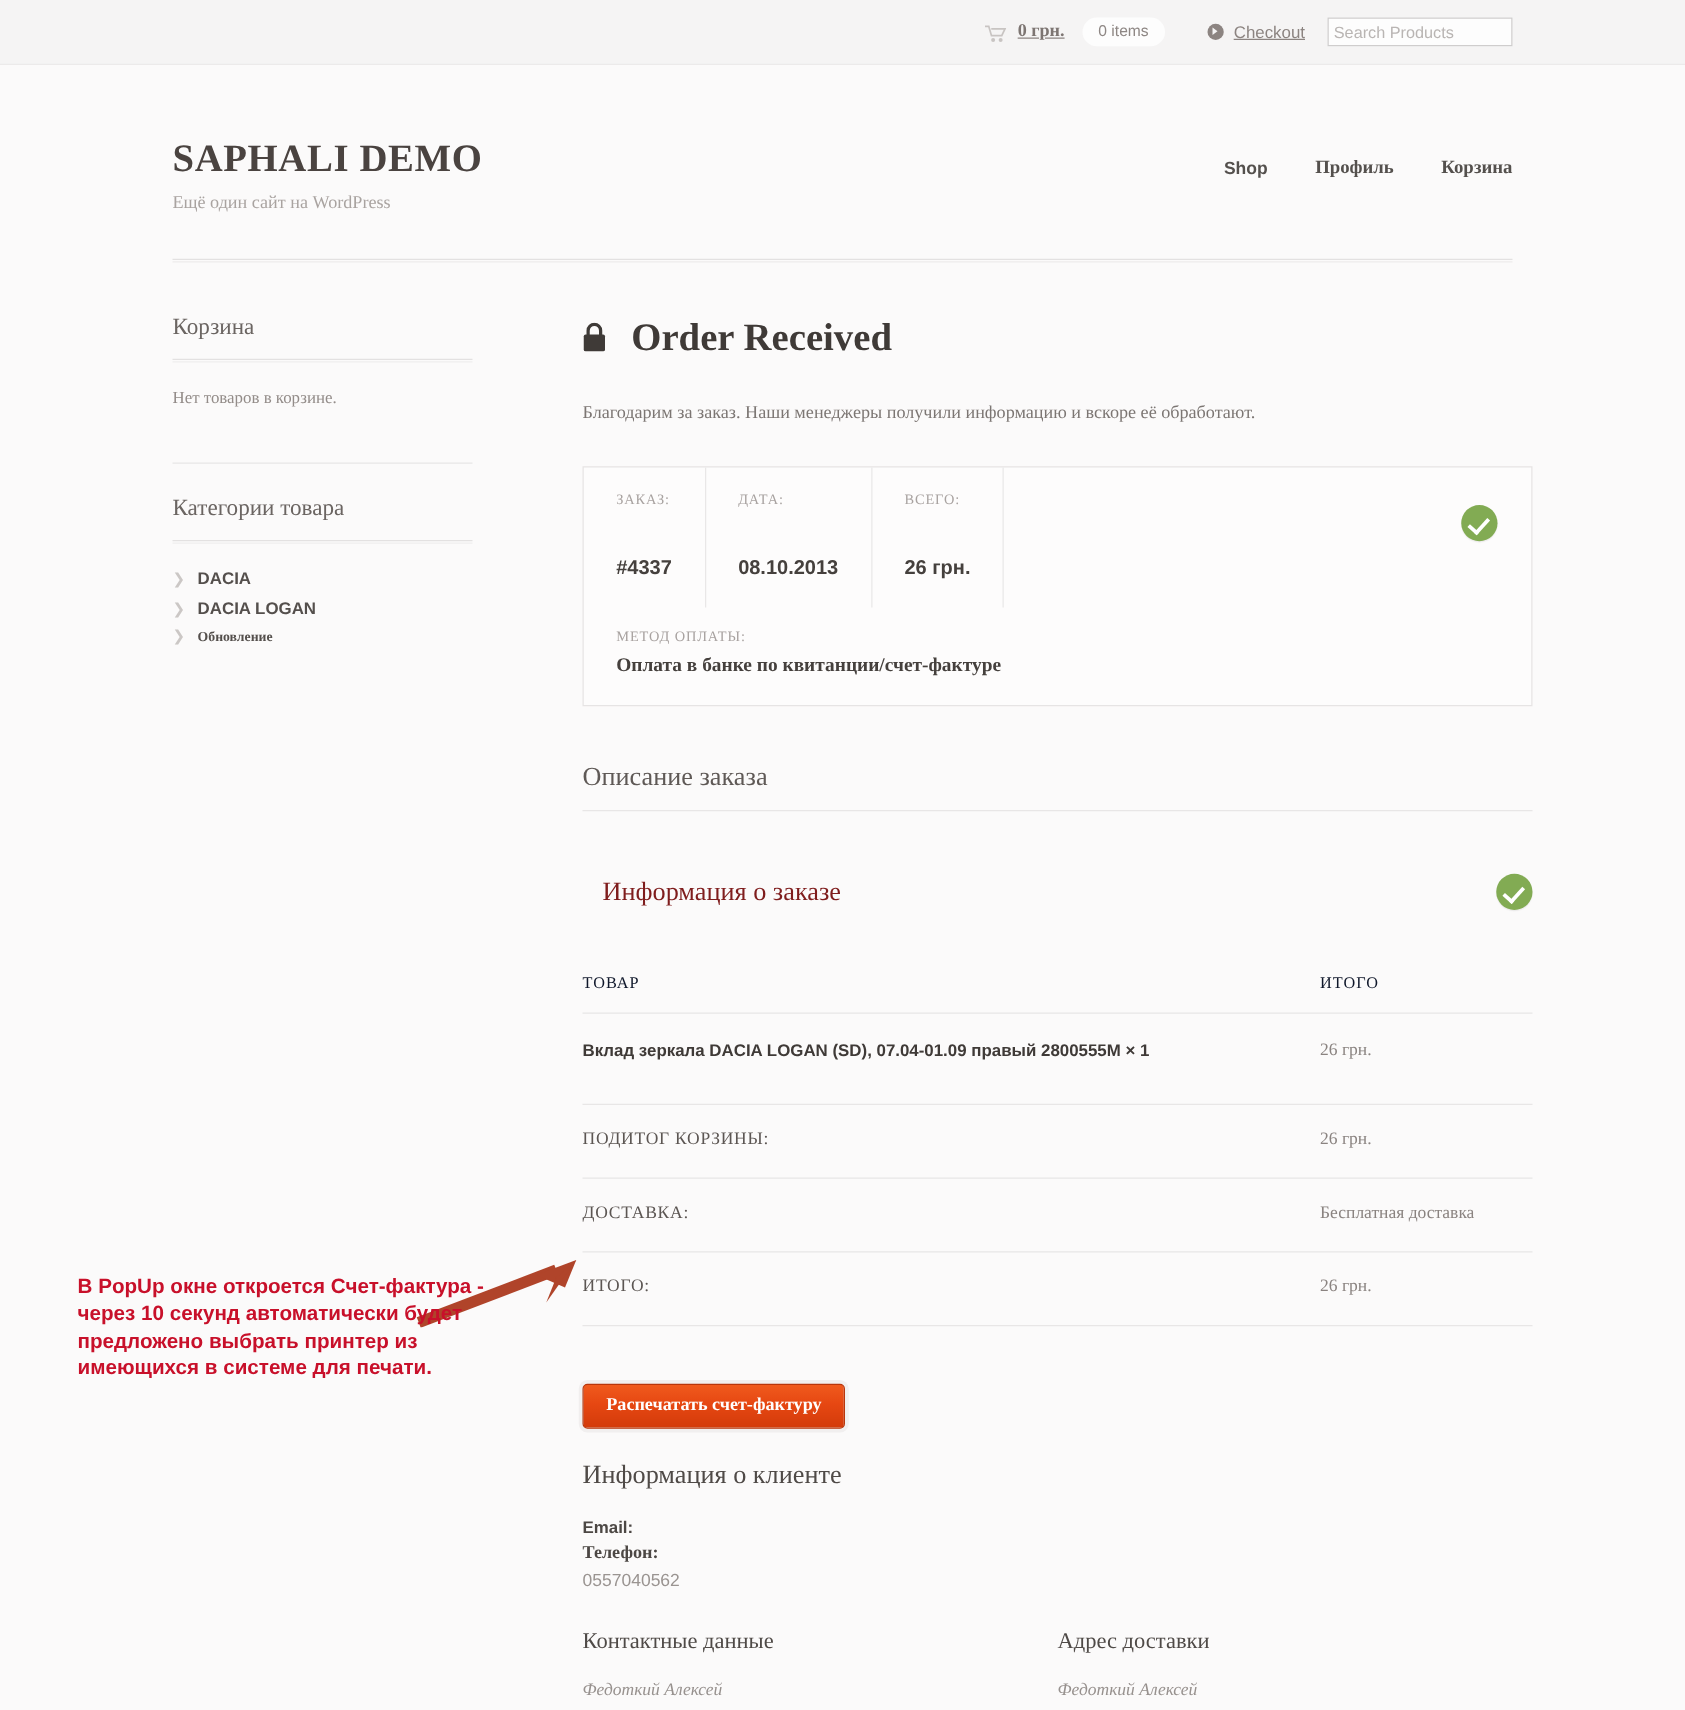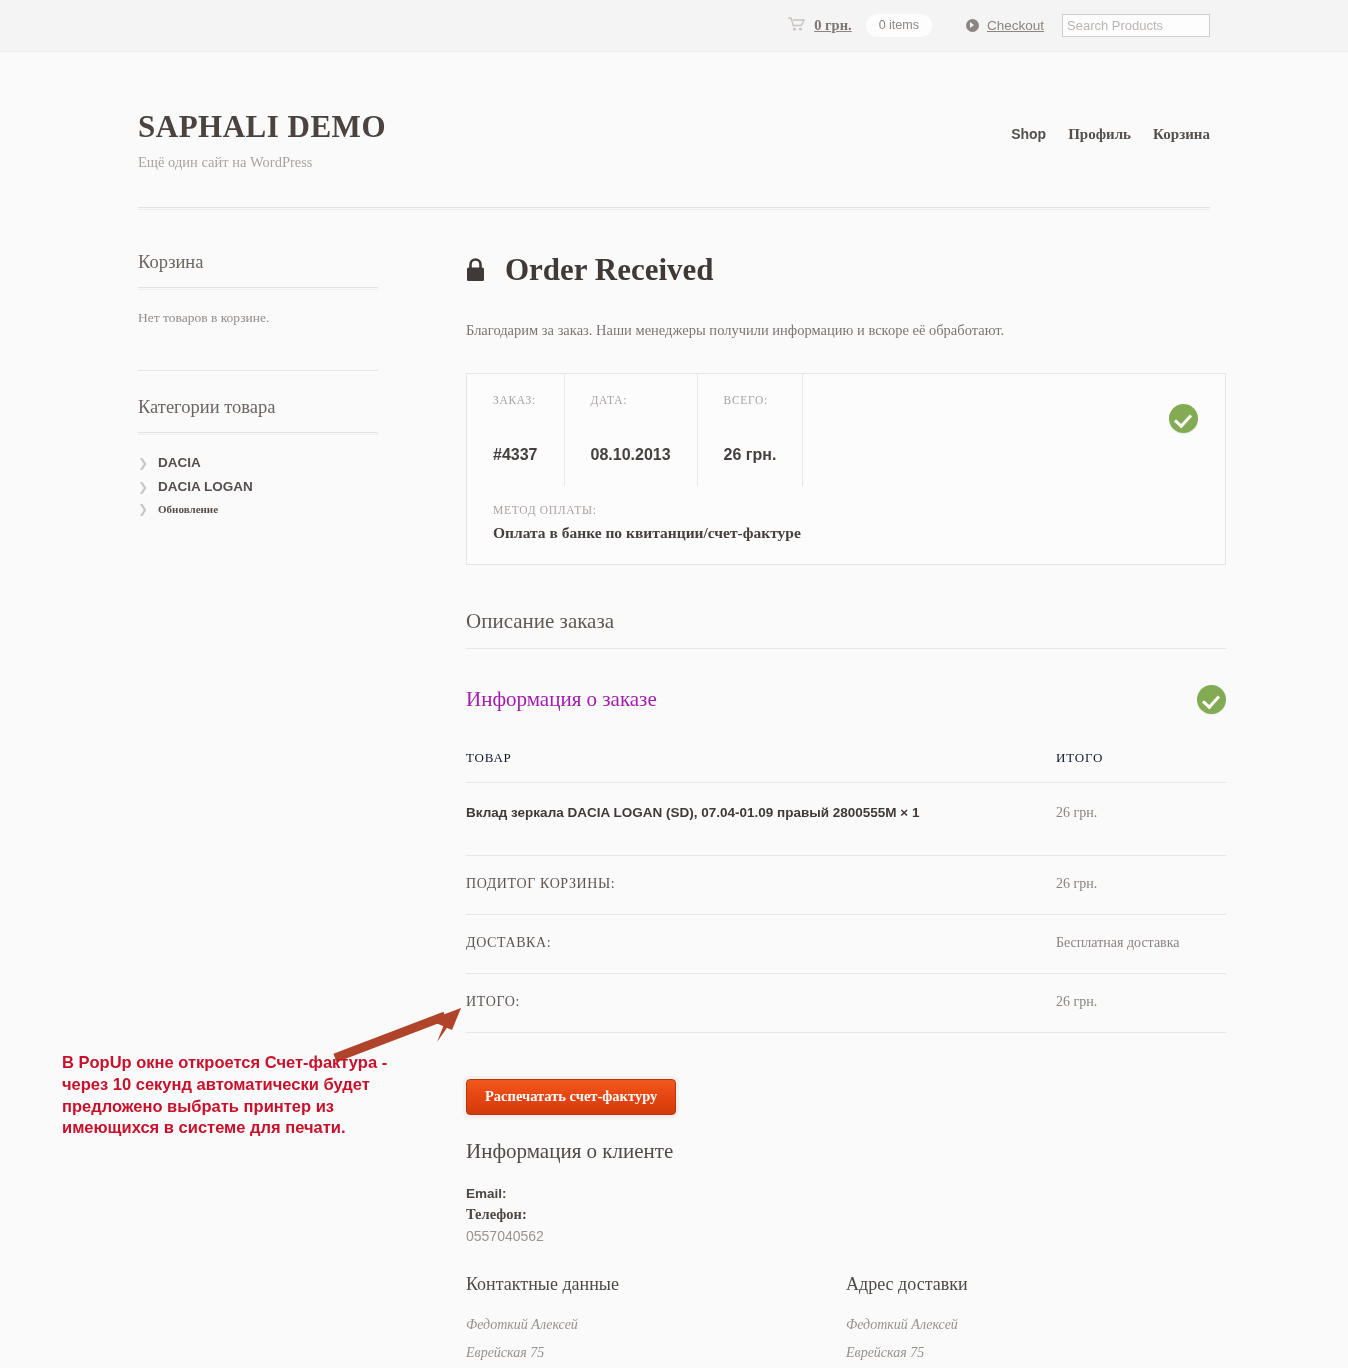--- a/index.html
+++ b/index.html
@@ -20,21 +20,21 @@
     background: #f5f4f4;
     border-bottom: 1px solid #eceaea;
     display: flex;
     align-items: center;
     justify-content: flex-end;
     padding-right: 138px;
   }
   .topbar-inner { display: flex; align-items: center; gap: 0; }
 
   .cart-link {
-    display: flex; align-items: flex-start; gap: 9px;
+    display: flex; align-items: flex-end; gap: 9px;
     color: #8c8481; font-size: 14px;
     font-family: "Liberation Sans", sans-serif;
   }
   .cart-icon { width: 17px; height: 14px; display: block; opacity: .55; }
   .cart-amount {
     font-family: "Liberation Serif", serif;
     font-weight: bold; color: #7d7572; font-size: 14.5px;
   }
   .items-badge {
     margin-left: 14px;
@@ -84,21 +84,21 @@
   .site-title {
     font-family: "Liberation Serif", serif;
     font-size: 31px; font-weight: bold;
     color: #4a4340; letter-spacing: .5px;
     margin: 0; line-height: 1.1;
   }
   .site-desc {
     font-size: 14.5px; color: #a9a3a0;
     margin: 10px 0 0; font-family: "Liberation Serif", serif;
   }
-  .main-nav { display: flex; gap: 22px; padding-top: 16px; text-align: right; }
+  .main-nav { display: flex; gap: 38px; padding-top: 16px; text-align: right; }
   .main-nav a {
     font-family: "Liberation Sans", sans-serif;
     font-size: 14px; font-weight: bold;
     color: #54504d; text-decoration: none;
   }
   .main-nav a.ru { font-family: "Liberation Serif", serif; font-size: 15px; }
 
   .header-rule {
     margin-top: 36px;
     border-top: 1px solid #e3e1e1;
@@ -202,21 +202,21 @@
     margin: 0 0 14px;
   }
   .sec-rule { border-top: 1px solid #e8e6e6; margin-bottom: 36px; }
 
   .order-details-head {
     display: flex; align-items: center; justify-content: space-between;
     margin-bottom: 36px;
   }
   .order-details-head h3 {
     font-family: "Liberation Serif", serif;
-    font-size: 21px; font-weight: normal; color: #a21caf; margin: 0;
+    font-size: 21px; font-weight: normal; color: #7f1d1d; margin: 16px;
   }
 
   table.order-table { width: 100%; border-collapse: collapse; }
   table.order-table th {
     text-align: left;
     font-family: "Liberation Serif", serif;
     font-weight: normal; font-size: 13px;
     letter-spacing: .8px; color: #0f172a;
     text-transform: uppercase;
     padding: 0 0 16px;
@@ -293,21 +293,21 @@
   }
   .addr-line {
     font-family: "Liberation Serif", serif;
     font-style: italic; font-size: 14px;
     color: #97918e; margin-bottom: 12px;
   }
 
   
   .annotation {
     position: absolute;
-    left: 62px; top: 1052px;
+    left: 62px; top: 1019px;
     width: 330px;
     color: #c8102a;
     font-family: "Liberation Sans", sans-serif;
     font-weight: bold;
     font-size: 16.5px;
     line-height: 1.32;
     white-space: pre-line;
   }
   .arrow-svg { position: absolute; left: 333px; top: 1000px; }
 </style>

